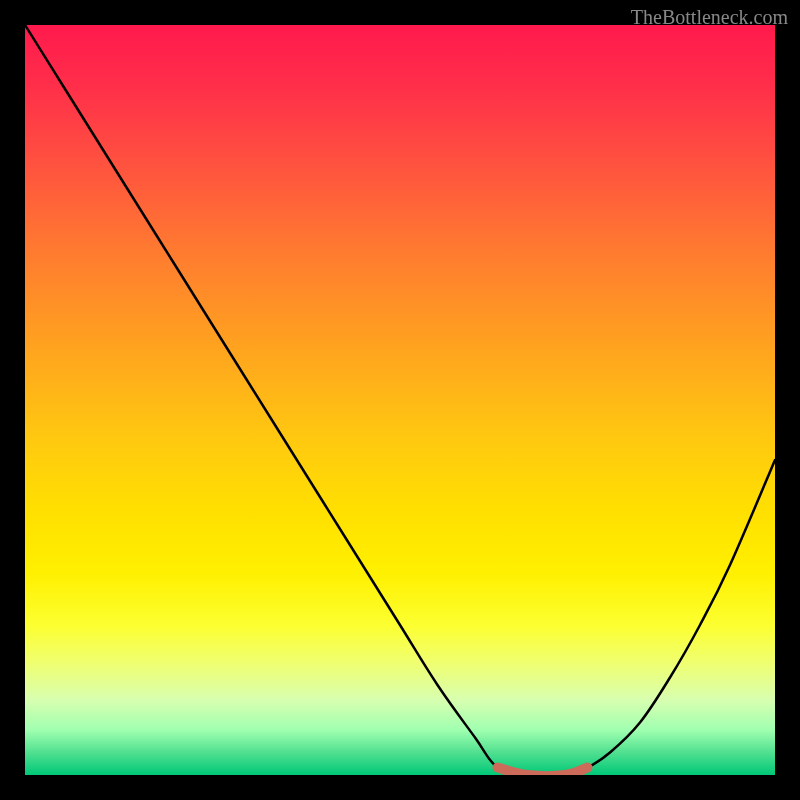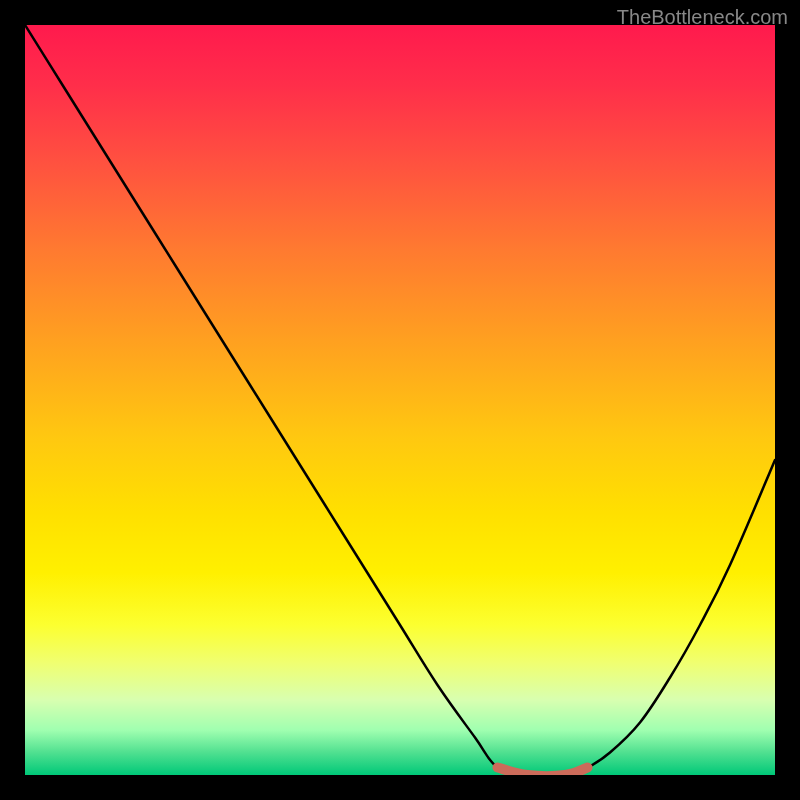--- a/index.html
+++ b/index.html
@@ -11,20 +11,21 @@
     overflow: hidden;
     font-family: Arial, sans-serif;
   }
   .watermark {
     position: absolute;
     top: 6px;
     right: 12px;
     color: #888;
     font-size: 20px;
     z-index: 10;
+    font-family: Liberation Serif, serif;
   }
   .plot-area {
     position: absolute;
     left: 25px;
     top: 25px;
     width: 750px;
     height: 750px;
     overflow: hidden;
     background: linear-gradient(to bottom,
       #ff1a4d 0%,

